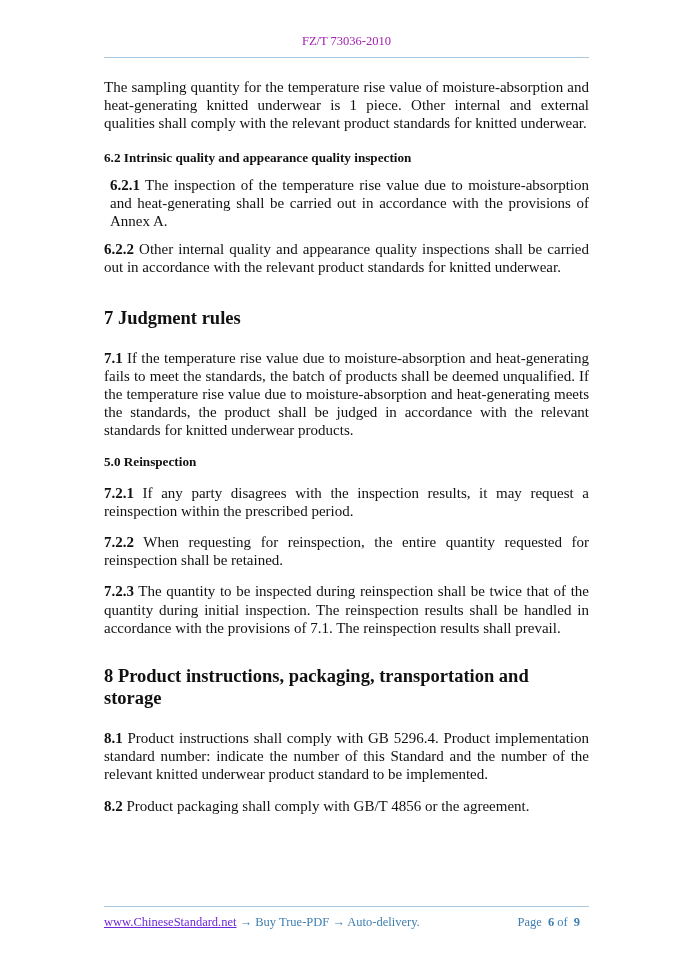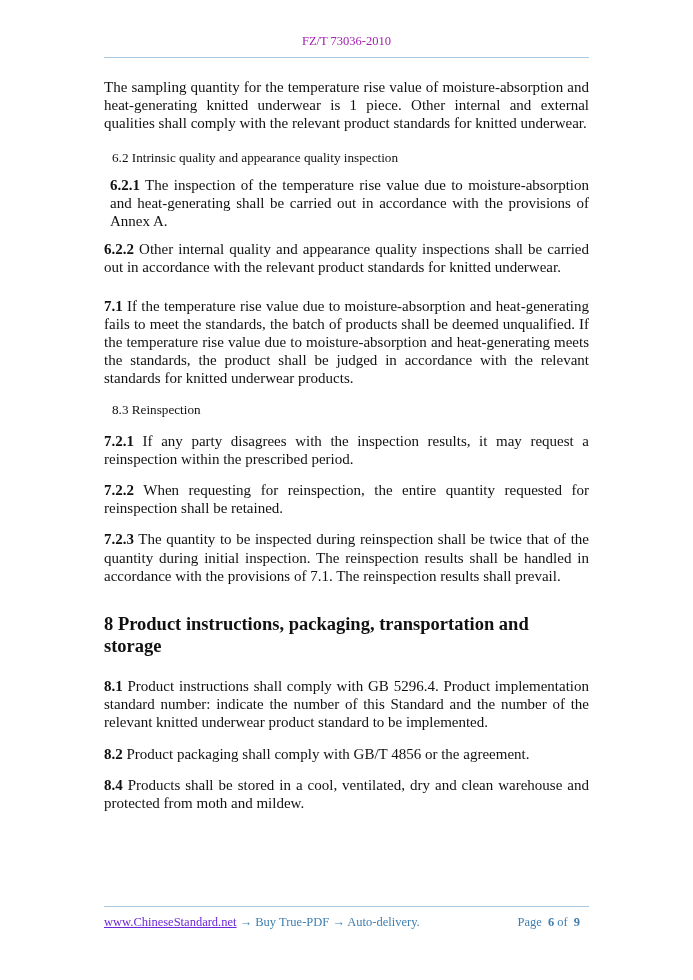--- a/index.html
+++ b/index.html
@@ -4,21 +4,21 @@
 <style>
   html, body { margin:0; padding:0; background:#ffffff; }
   body { width:693px; height:980px; position:relative; overflow:hidden;
          font-family:"Liberation Serif", "DejaVu Serif", serif; color:#111; }
   .header { position:absolute; top:34px; left:0; width:693px; text-align:center;
             font-size:12.5px; color:#a21caf; }
   .hline { position:absolute; left:104px; width:485px; height:1px; background:#a9c9e2; }
   .content { position:absolute; left:104px; top:78px; width:485px; }
   p { margin:0; font-size:15px; line-height:18.2px; text-align:justify; }
   p b { font-weight:bold; }
-  .sub { font-weight:normal; font-size:13.2px; line-height:18px; margin:8px; }
+  .sub { font-weight:bold; font-size:13.2px; line-height:18px; margin:0; }
   h2 { margin:0; font-size:18.5px; font-weight:bold; line-height:22px; }
   .footer { position:absolute; top:915px; left:104px; width:485px; font-size:12.5px; color:#3f7fb0; }
   .footer .link { text-decoration:underline; color:#6d28d9; }
   .footer .right { position:absolute; right:6px; top:0;padding-left:36px; }
   .footer .right b { font-weight:bold; margin:0 3px; }
 </style>
 </head>
 <body>
 
 <div class="header">FZ/T 73036-2010</div>
@@ -26,39 +26,39 @@
 
 <div class="content">
   <p>The sampling quantity for the temperature rise value of moisture-absorption and heat-generating knitted underwear is 1 piece. Other internal and external qualities shall comply with the relevant product standards for knitted underwear.</p>
 
   <div class="sub" style="margin-top:16px;">6.2 Intrinsic quality and appearance quality inspection</div>
 
   <p style="margin-top:9px;margin-left:6px;"><b>6.2.1</b><span> The inspection of the temperature rise value due to moisture-absorption and heat-generating shall be carried out in accordance with the provisions of Annex A.</span></p>
 
   <p style="margin-top:10px;"><b>6.2.2</b><span> Other internal quality and appearance quality inspections shall be carried out in accordance with the relevant product standards for knitted underwear.</span></p>
 
+  <h2 style="margin-top:30px;">7 Judgment rules</h2>
 
   <p style="margin-top:20px;"><b>7.1</b><span> If the temperature rise value due to moisture-absorption and heat-generating fails to meet the standards, the batch of products shall be deemed unqualified. If the temperature rise value due to moisture-absorption and heat-generating meets the standards, the product shall be judged in accordance with the relevant standards for knitted underwear products.</span></p>
 
-  <div class="sub" style="margin-top:13px;">8.3 Reinspection</div>
+  <div class="sub" style="margin-top:13px;">5.0 Reinspection</div>
 
   <p style="margin-top:13px;"><b>7.2.1</b><span> If any party disagrees with the inspection results, it may request a reinspection within the prescribed period.</span></p>
 
   <p style="margin-top:13px;"><b>7.2.2</b><span> When requesting for reinspection, the entire quantity requested for reinspection shall be retained.</span></p>
 
   <p style="margin-top:13px;"><b>7.2.3</b><span> The quantity to be inspected during reinspection shall be twice that of the quantity during initial inspection. The reinspection results shall be handled in accordance with the provisions of 7.1. The reinspection results shall prevail.</span></p>
 
   <h2 style="margin-top:28px;">8 Product instructions, packaging, transportation and storage</h2>
 
   <p style="margin-top:20px;"><b>8.1</b><span> Product instructions shall comply with GB 5296.4. Product implementation standard number: indicate the number of this Standard and the number of the relevant knitted underwear product standard to be implemented.</span></p>
 
   <p style="margin-top:13px;"><b>8.2</b><span> Product packaging shall comply with GB/T 4856 or the agreement.</span></p>
 
 
-  <p style="margin-top:13px;"><b>8.4</b><span> Products shall be stored in a cool, ventilated, dry and clean warehouse and protected from moth and mildew.</span></p>
 </div>
 
 <div class="hline" style="top:906px;"></div>
 
 <div class="footer">
   <span class="link">www.ChineseStandard.net</span><span> → </span><span>Buy True-PDF</span><span> → </span><span>Auto-delivery.</span>
   <span class="right"><span>Page</span> <b>6</b><span>of</span> <b>9</b></span>
 </div>
 
 </body></html>

